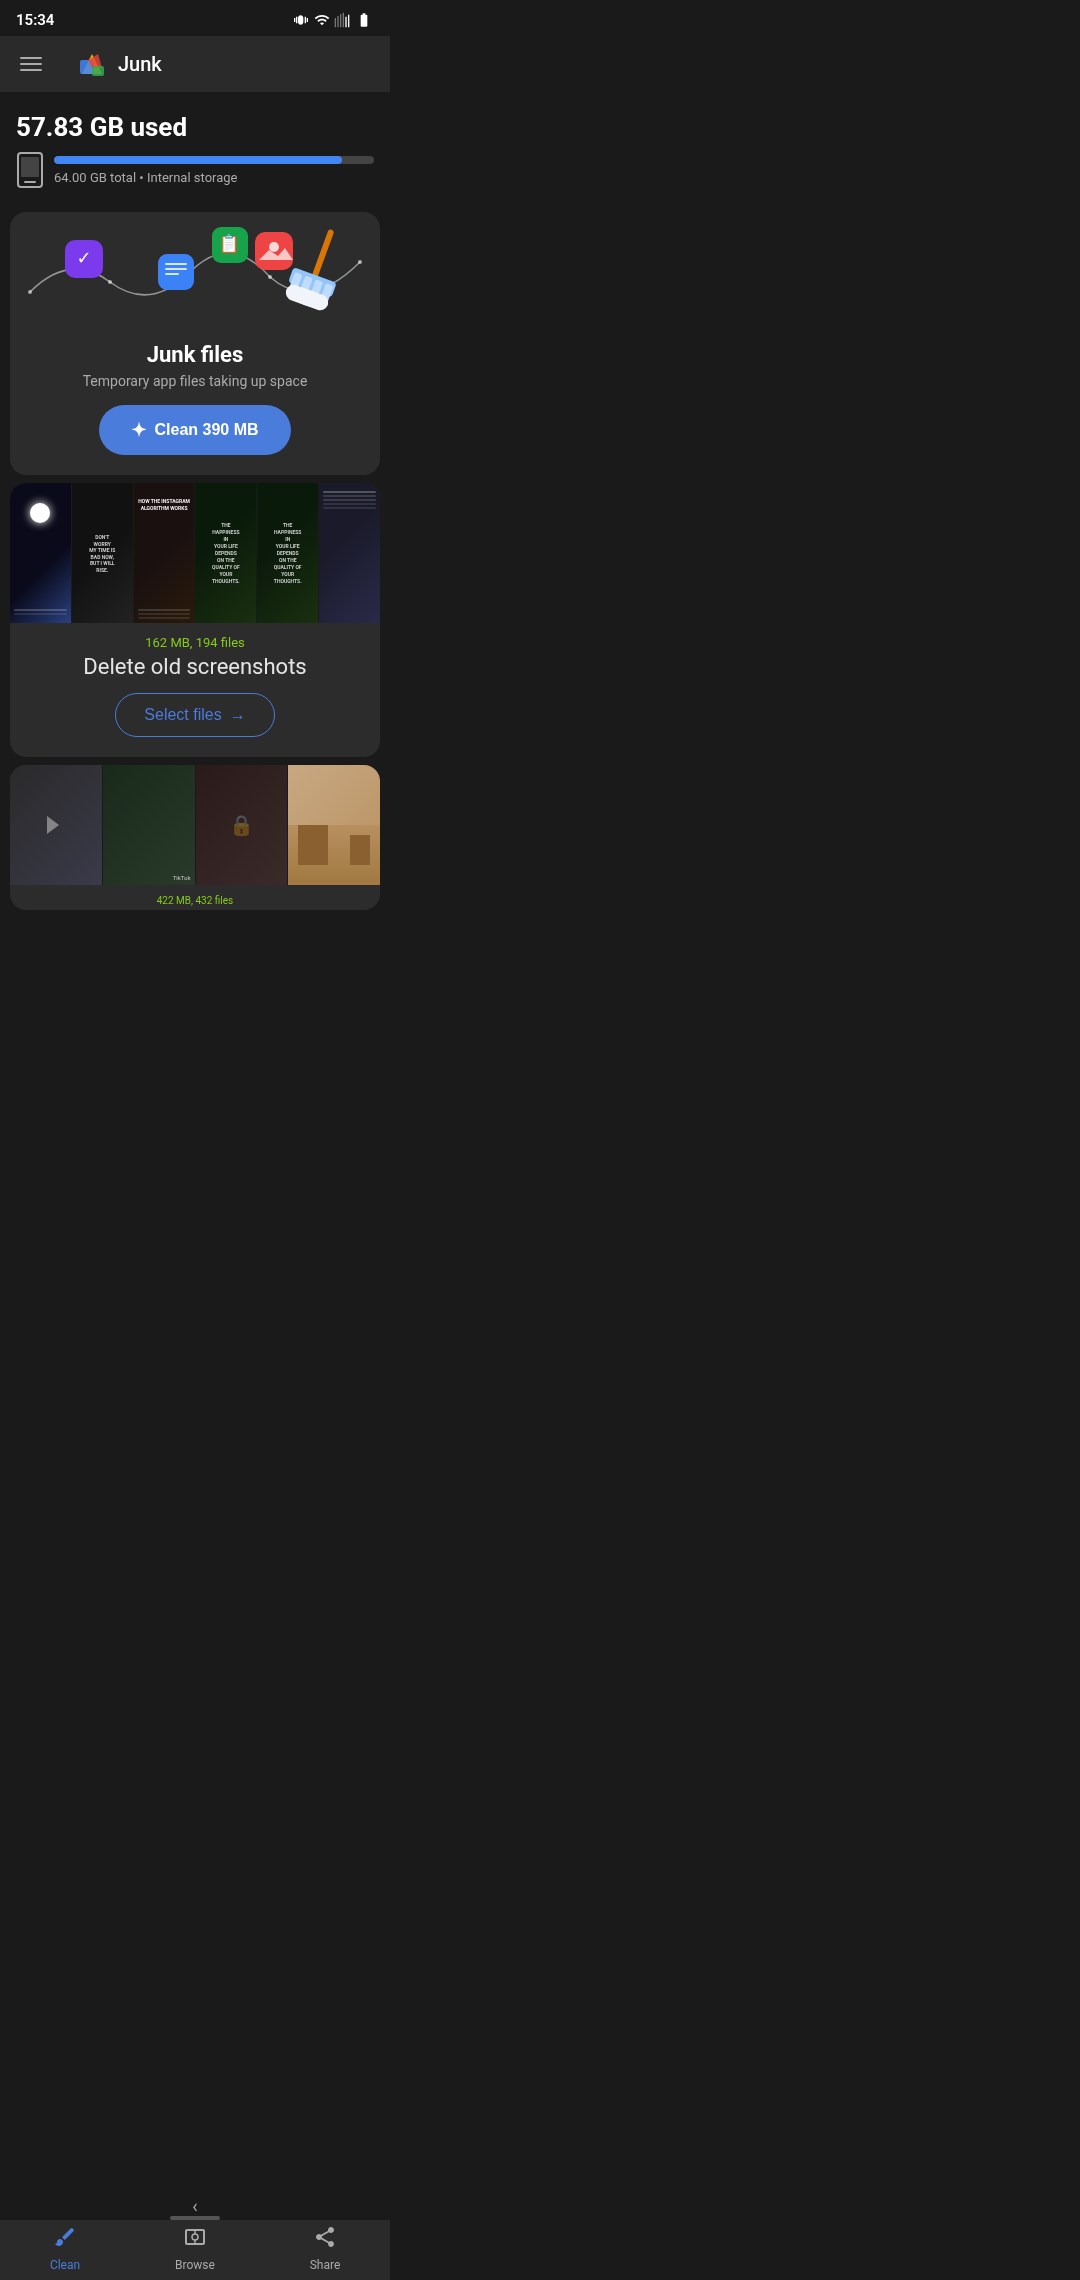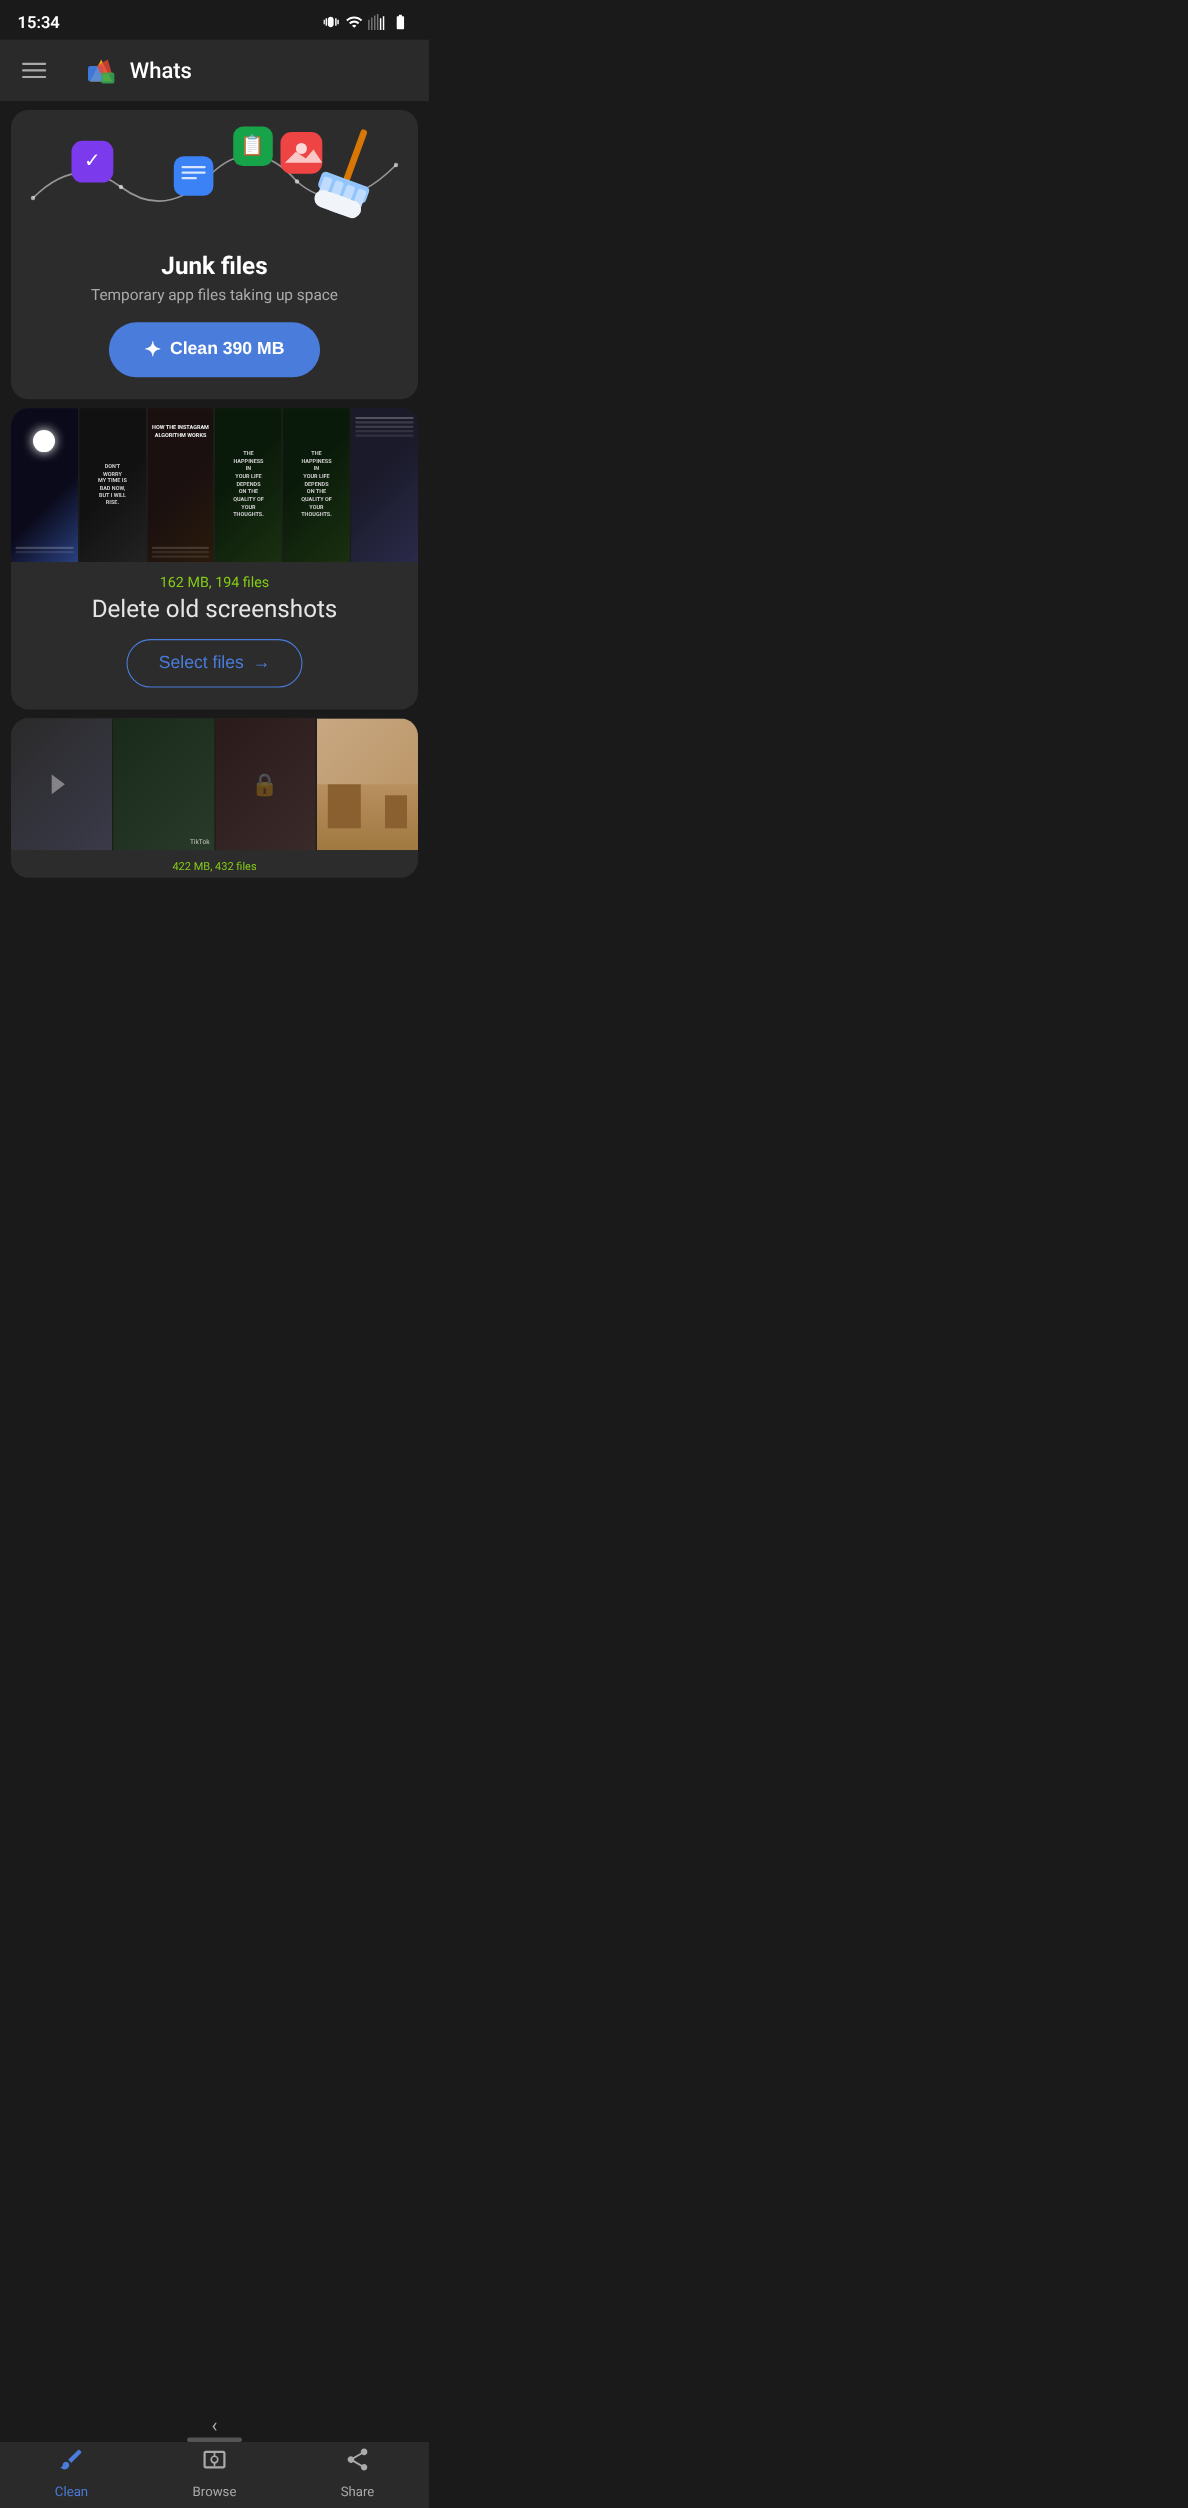--- a/index.html
+++ b/index.html
@@ -383,26 +383,43 @@
       <rect width="36" height="36" rx="8" fill="#2a2a2a"></rect>
 
       <polygon points="8,28 18,8 28,28" fill="#fbbc04" opacity="0.9"></polygon>
 
       <rect x="6" y="14" width="14" height="14" rx="2" fill="#4285f4" opacity="0.85"></rect>
 
       <polygon points="14,14 24,8 28,22 18,22" fill="#ea4335" opacity="0.8"></polygon>
 
       <rect x="18" y="20" width="12" height="10" rx="2" fill="#34a853" opacity="0.85"></rect>
     </svg>
-    <span class="app-title">Whats</span>
+    <span class="app-title">Junk</span>
   </div>
 </div>
 
 <div class="content-area">
 
+  <div class="storage-section">
+    <div class="storage-used">57.83 GB used</div>
+    <div class="storage-icon-row">
+
+      <svg class="device-icon" viewBox="0 0 28 36" fill="none">
+        <rect x="2" y="1" width="24" height="34" rx="3" stroke="#aaa" stroke-width="2" fill="none"></rect>
+        <rect x="8" y="29" width="12" height="2" rx="1" fill="#aaa"></rect>
+        <rect x="5" y="5" width="18" height="20" rx="1" fill="#444"></rect>
+      </svg>
+      <div class="storage-bar-col">
+        <div class="storage-bar-track">
+          <div class="storage-bar-fill" style="width: 90%"></div>
+        </div>
+        <div class="storage-total">64.00 GB total • Internal storage</div>
+      </div>
+    </div>
+  </div>
 
   <div class="card junk-card">
     <div class="junk-illustration">
       <svg class="junk-illus-svg" viewBox="0 0 370 130">
 
         <path d="M20 80 Q60 40 100 70 Q140 100 180 60 Q220 20 260 65 Q300 100 350 50" stroke="white" stroke-width="1.5" fill="none" opacity="0.5"></path>
 
         <circle cx="20" cy="80" r="2" fill="white" opacity="0.6"></circle>
         <circle cx="100" cy="70" r="2" fill="white" opacity="0.6"></circle>
         <circle cx="180" cy="60" r="2" fill="white" opacity="0.6"></circle>

